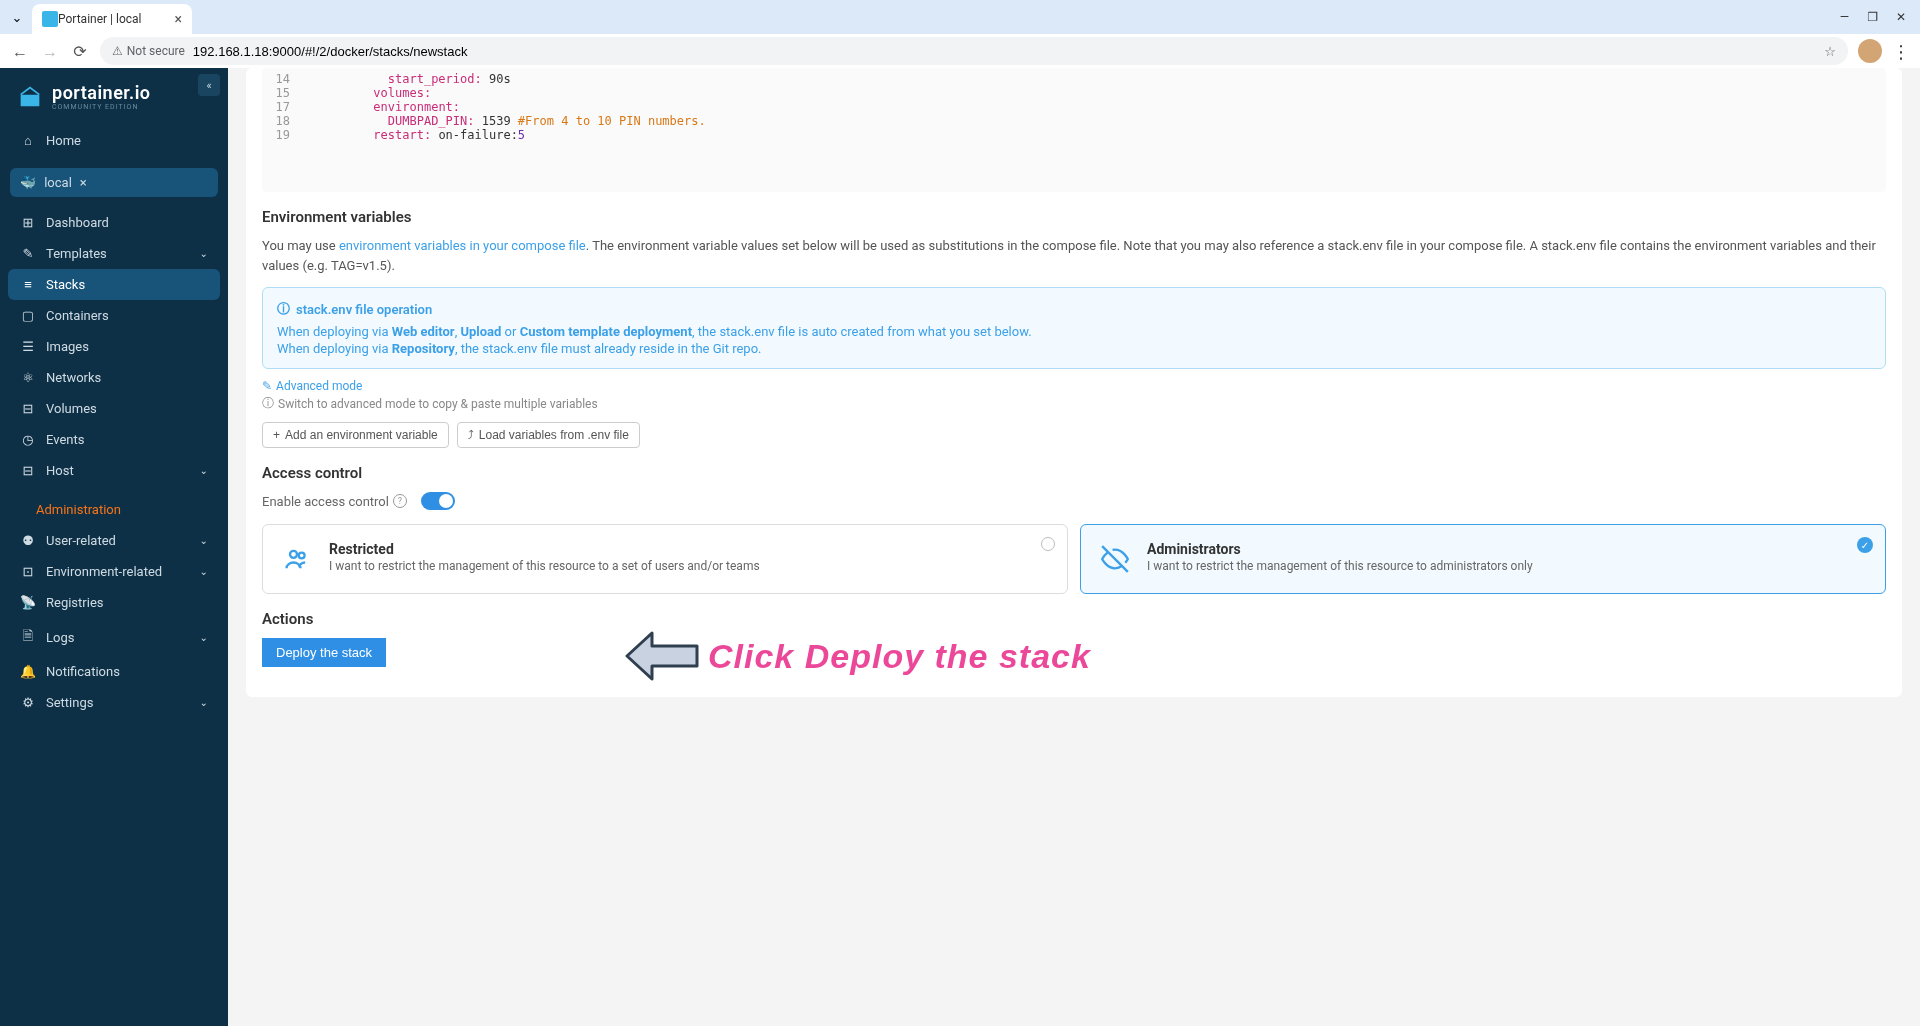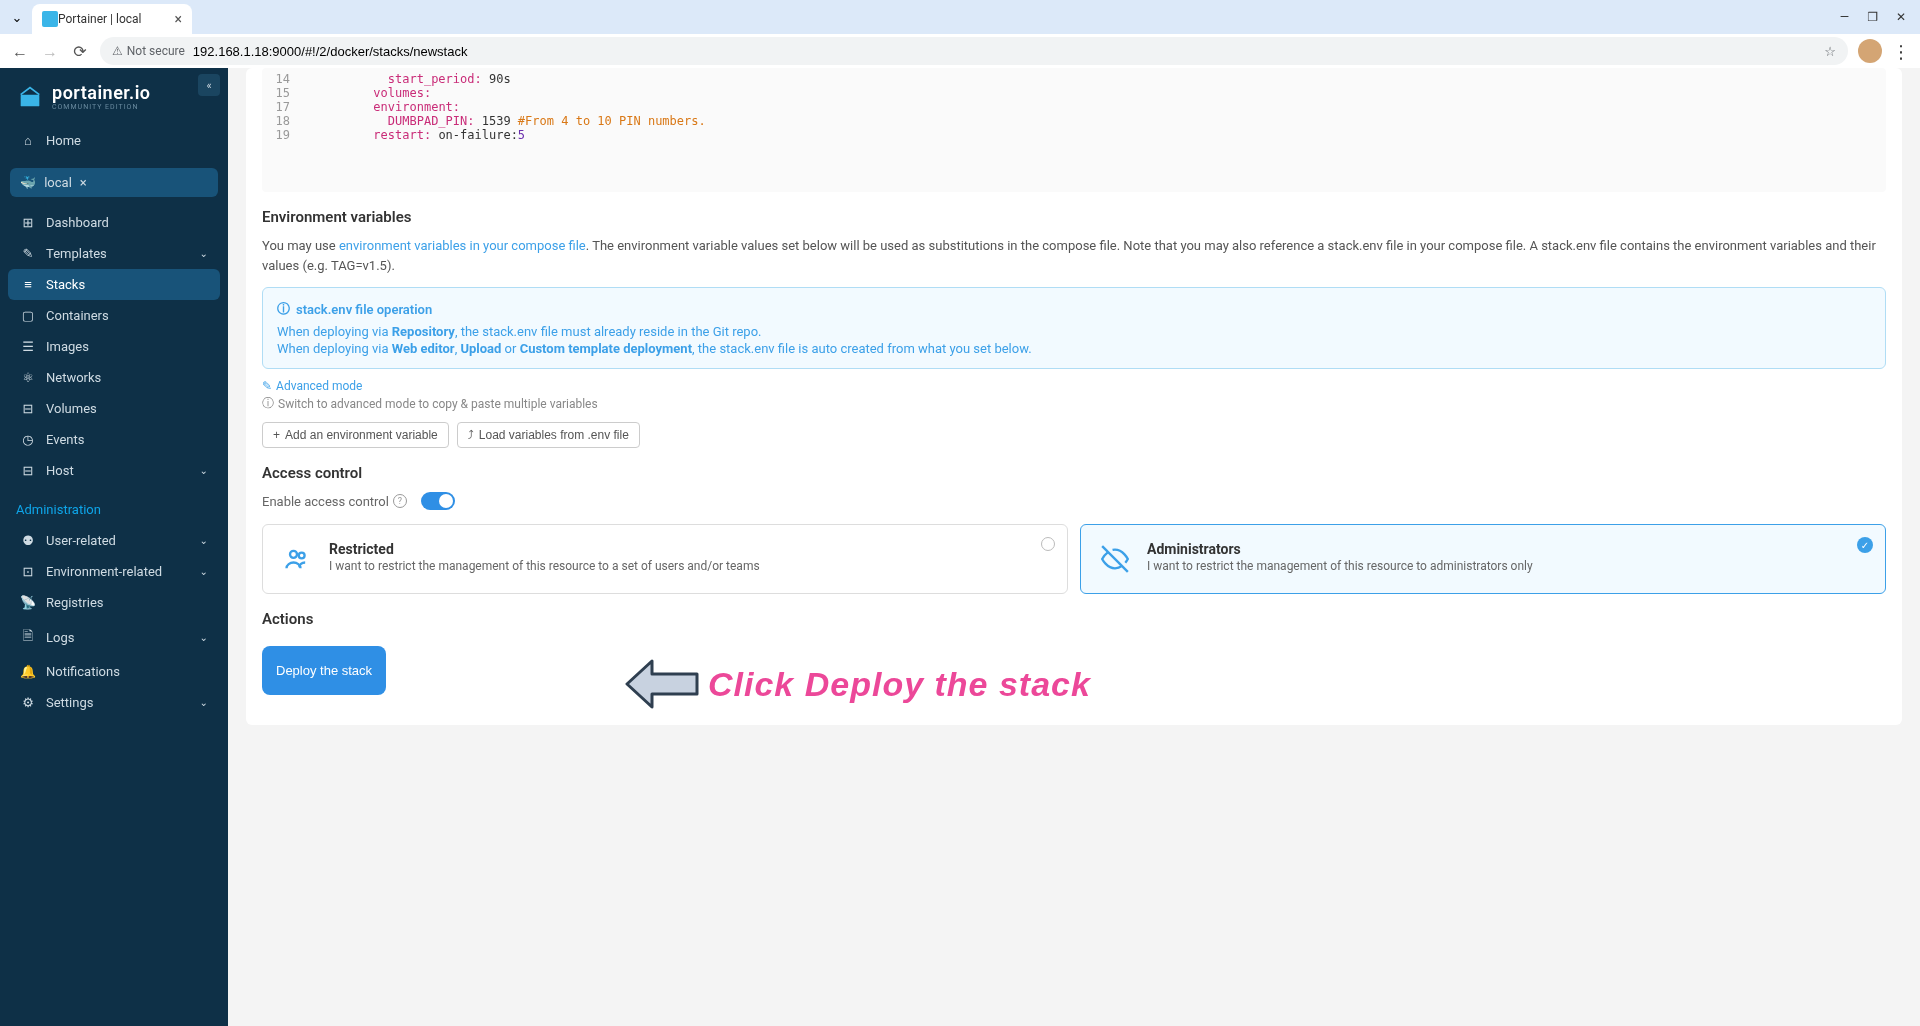--- a/index.html
+++ b/index.html
@@ -39,21 +39,21 @@
 
 .nav-section { padding: 4px 8px; }
 .nav-item { display: flex; align-items: center; gap: 10px; padding: 8px 12px; border-radius: 6px; cursor: pointer; font-size: 13px; color: #cfdbe3; }
 .nav-item.active { background: #185379; color: #fff; }
 .nav-item .icon { width: 16px; text-align: center; font-size: 13px; }
 .nav-item .chevron { margin-left: auto; font-size: 10px; }
 
 .env-pill { margin: 8px 10px 6px; background: #185379; border-radius: 6px; display: flex; align-items: center; padding: 7px 10px; gap: 8px; font-size: 13px; }
 .env-pill .whale { color: #3ab5e8; }
 
-.section-label { padding: 12px 16px 4px; font-size: 13px; color: #0ea5e9; }
+.section-label { padding: 12px 16px 4px; font-size: 13px; color: #f97316; margin-left: 20px; }
 
 
 .main { flex: 1; background: #f4f4f4; overflow-y: auto; padding: 0 18px 20px; }
 .panel { background: #fff; border-radius: 6px; padding: 0; }
 
 
 .code-editor { background: #fafafa; border-radius: 4px; padding: 4px 0 50px; font-family: "Menlo", "Consolas", monospace; font-size: 12px; margin: 0 16px; }
 .code-line { display: flex; gap: 28px; }
 .line-num { width: 40px; text-align: right; padding-right: 12px; color: #999; user-select: none; }
 .code-text { white-space: pre; }
@@ -90,21 +90,21 @@
 .access-cards { display: flex; gap: 12px; margin-top: 14px; }
 .access-card { flex: 1; border: 1px solid #ddd; border-radius: 6px; padding: 16px; display: flex; gap: 14px; align-items: flex-start; position: relative; cursor: pointer; }
 .access-card.selected { border-color: #3ca0e8; background: #f2faff; }
 .access-icon { width: 36px; height: 36px; display: flex; align-items: center; justify-content: center; font-size: 22px; color: #3ca0e8; }
 .access-card.selected .check { position: absolute; top: 12px; right: 12px; width: 16px; height: 16px; background: #3ca0e8; border-radius: 50%; color: #fff; display: flex; align-items: center; justify-content: center; font-size: 10px; }
 .access-card:not(.selected) .radio { position: absolute; top: 12px; right: 12px; width: 14px; height: 14px; border: 1.5px solid #bbb; border-radius: 50%; }
 .access-title { font-weight: 700; font-size: 14px; color: #333; }
 .access-desc { font-size: 12px; color: #666; margin-top: 2px; }
 
 
-.deploy-btn { background: #2f8fe5; color: #fff; border: none; border-radius: 8px; padding: 17px 14px; font-size: 13px; cursor: pointer; margin-top: 8px; }
+.deploy-btn { background: #2f8fe5; color: #fff; border: none; border-radius: 0; padding: 7px 14px; font-size: 13px; cursor: pointer; }
 
 
 .annotation { display: flex; align-items: center; gap: 6px; margin-top: -36px; margin-left: 360px; pointer-events: none; }
 .arrow-svg { width: 80px; height: 50px; }
 .annotation-text { font-family: "Arial Black", sans-serif; font-size: 34px; font-weight: 700; font-style: italic; color: #ec4899; letter-spacing: 1px; }
 
 .help-circle { display: inline-flex; width: 14px; height: 14px; border: 1px solid #999; border-radius: 50%; align-items: center; justify-content: center; font-size: 9px; color: #999; }
 </style>
 </head>
 <body>
@@ -268,22 +268,22 @@
       <div class="section">
         <div class="section-title">Environment variables</div>
         <div class="section-desc">
           <span>You may use </span><span class="link">environment variables in your compose file</span><span>. The environment variable values set below will be used as substitutions in the compose file. Note that you may also reference a stack.env file in your compose file. A stack.env file contains the environment variables and their values (e.g. TAG=v1.5).</span>
         </div>
         <div class="info-box">
           <div class="info-title">
               <span>ⓘ</span>
               <span>stack.env file operation</span>
             </div>
+          <div class="info-line"><span>When deploying via </span><b>Web editor</b><span>, </span><b>Upload</b><span> or </span><b>Custom template deployment</b><span>, the stack.env file is auto created from what you set below.</span></div>
           <div class="info-line"><span>When deploying via </span><b>Repository</b><span>, the stack.env file must already reside in the Git repo.</span></div>
-          <div class="info-line"><span>When deploying via </span><b>Web editor</b><span>, </span><b>Upload</b><span> or </span><b>Custom template deployment</b><span>, the stack.env file is auto created from what you set below.</span></div>
         </div>
         <div class="adv-link">
             <span>✎</span>
             <span>Advanced mode</span>
           </div>
         <div class="hint-text">
             <span>ⓘ</span>
             <span>Switch to advanced mode to copy &amp; paste multiple variables</span>
           </div>
         <div class="btn-row">

